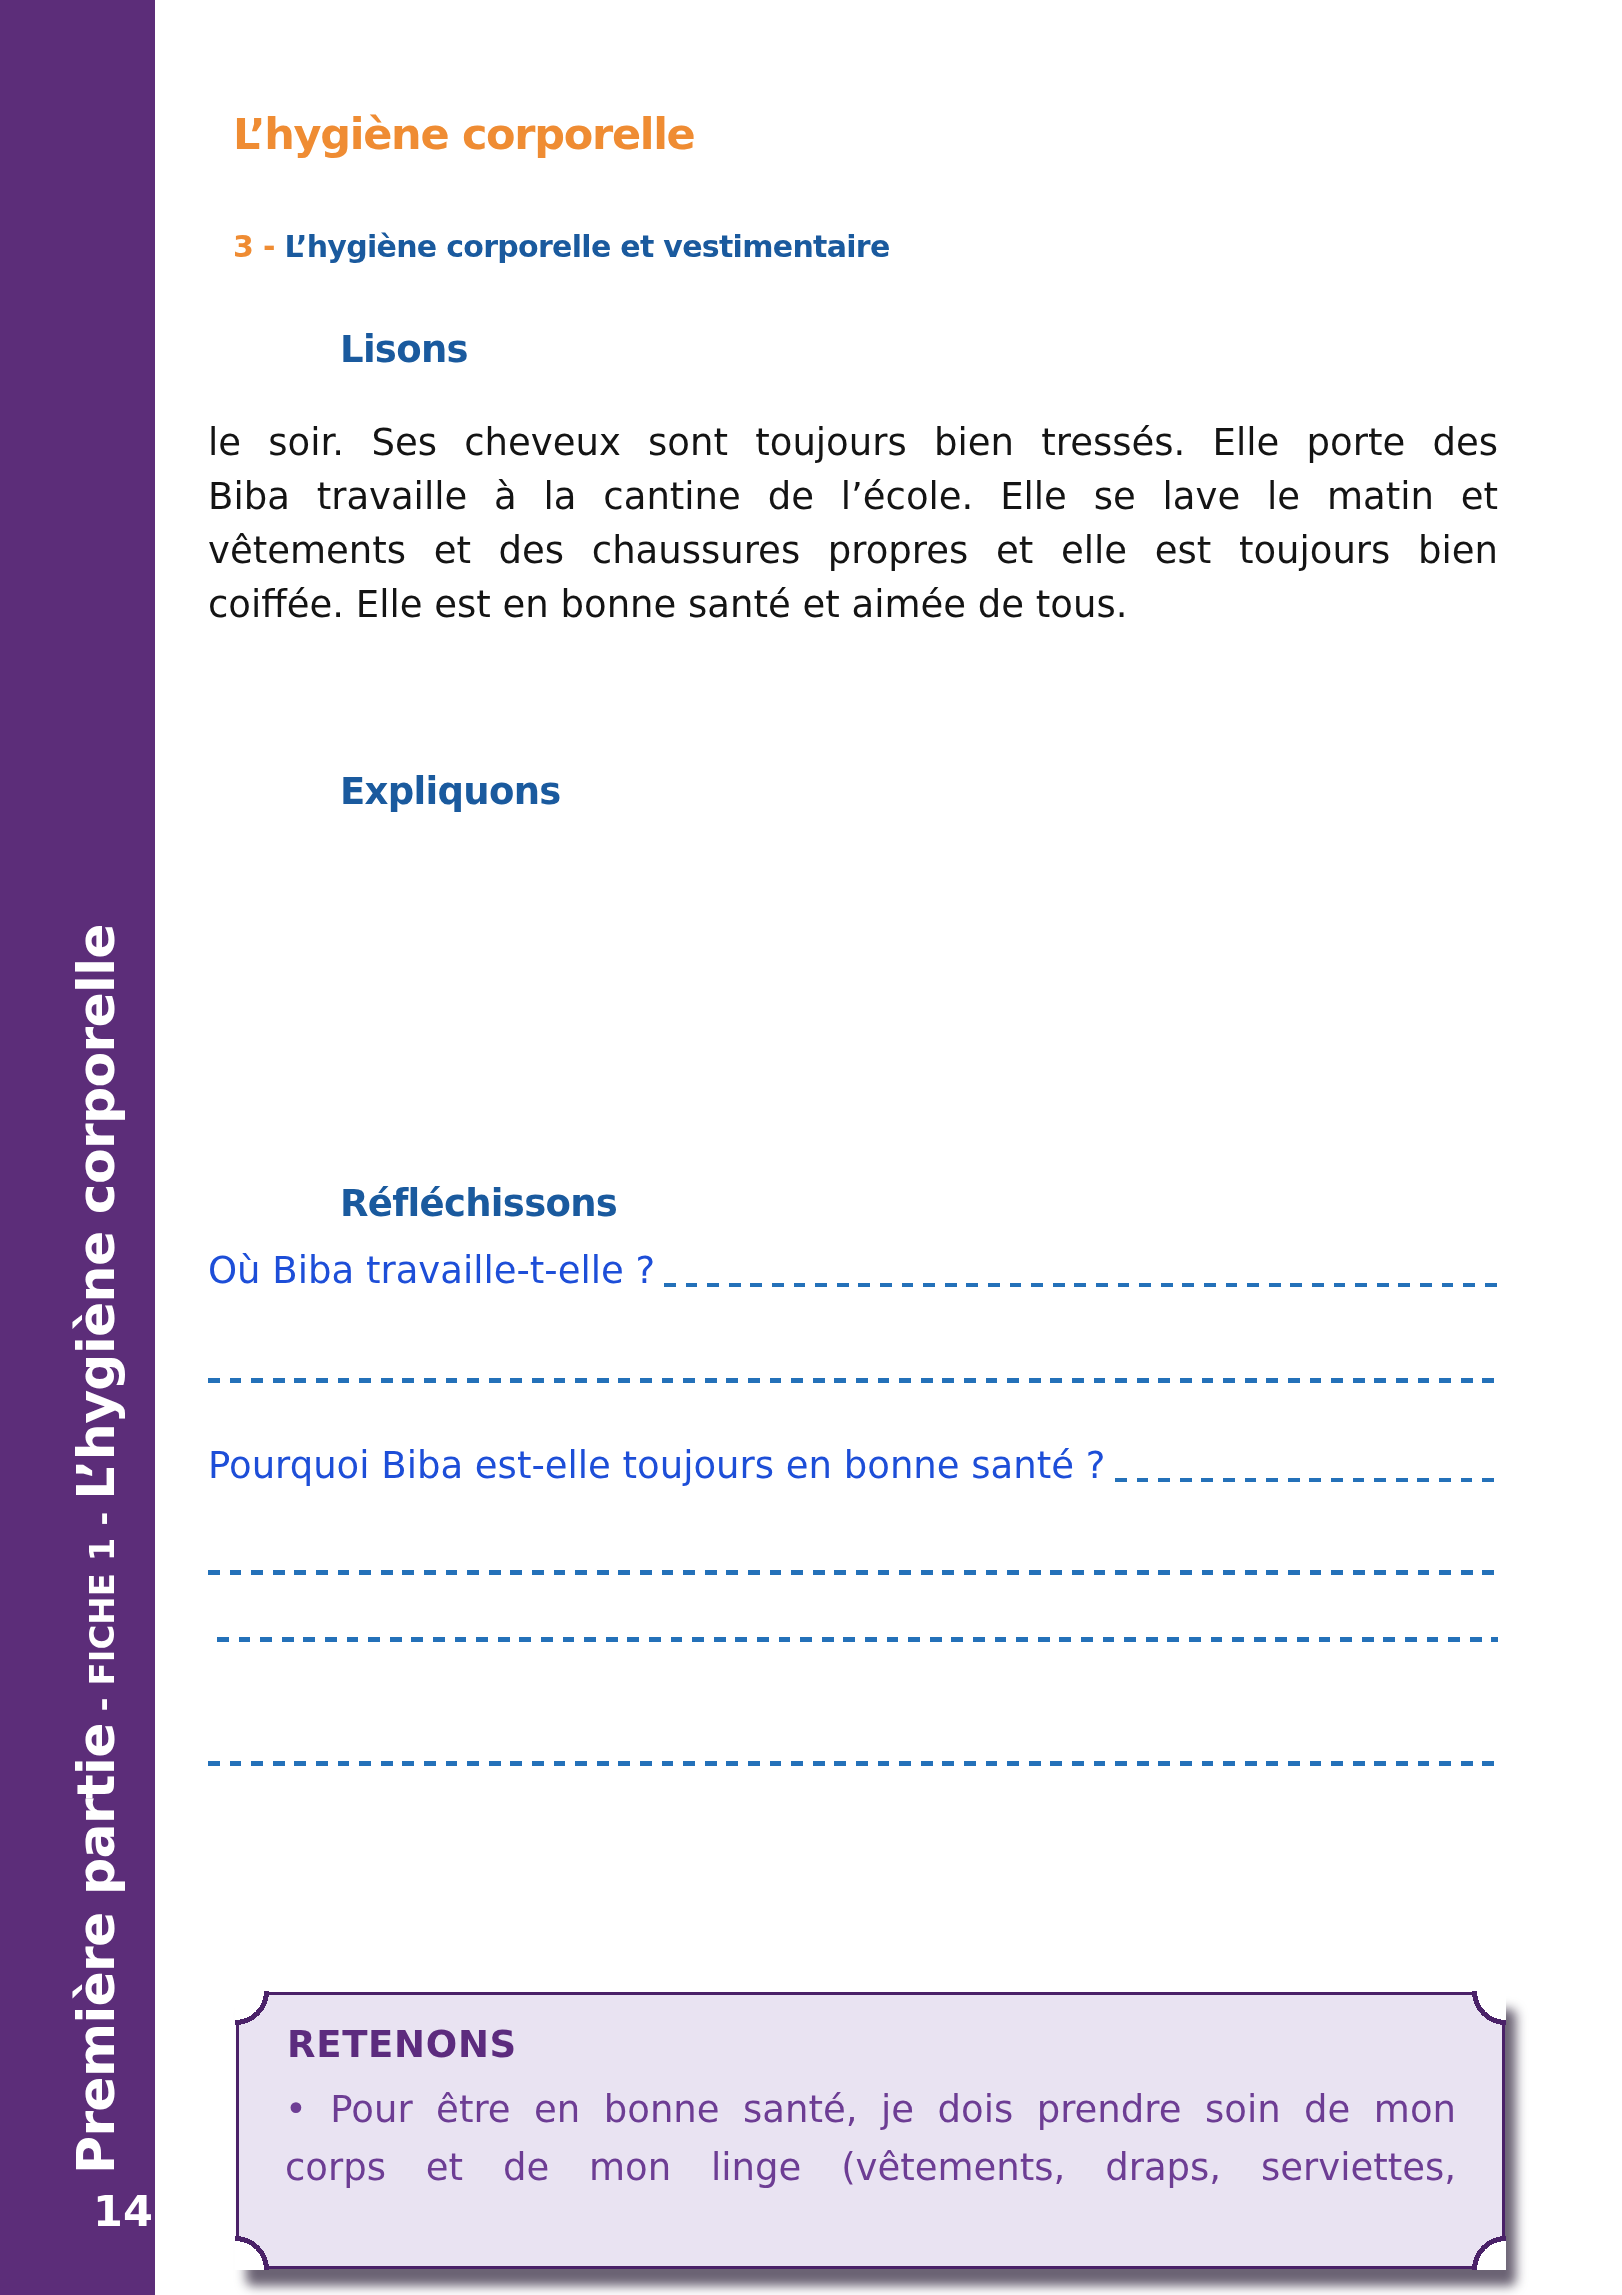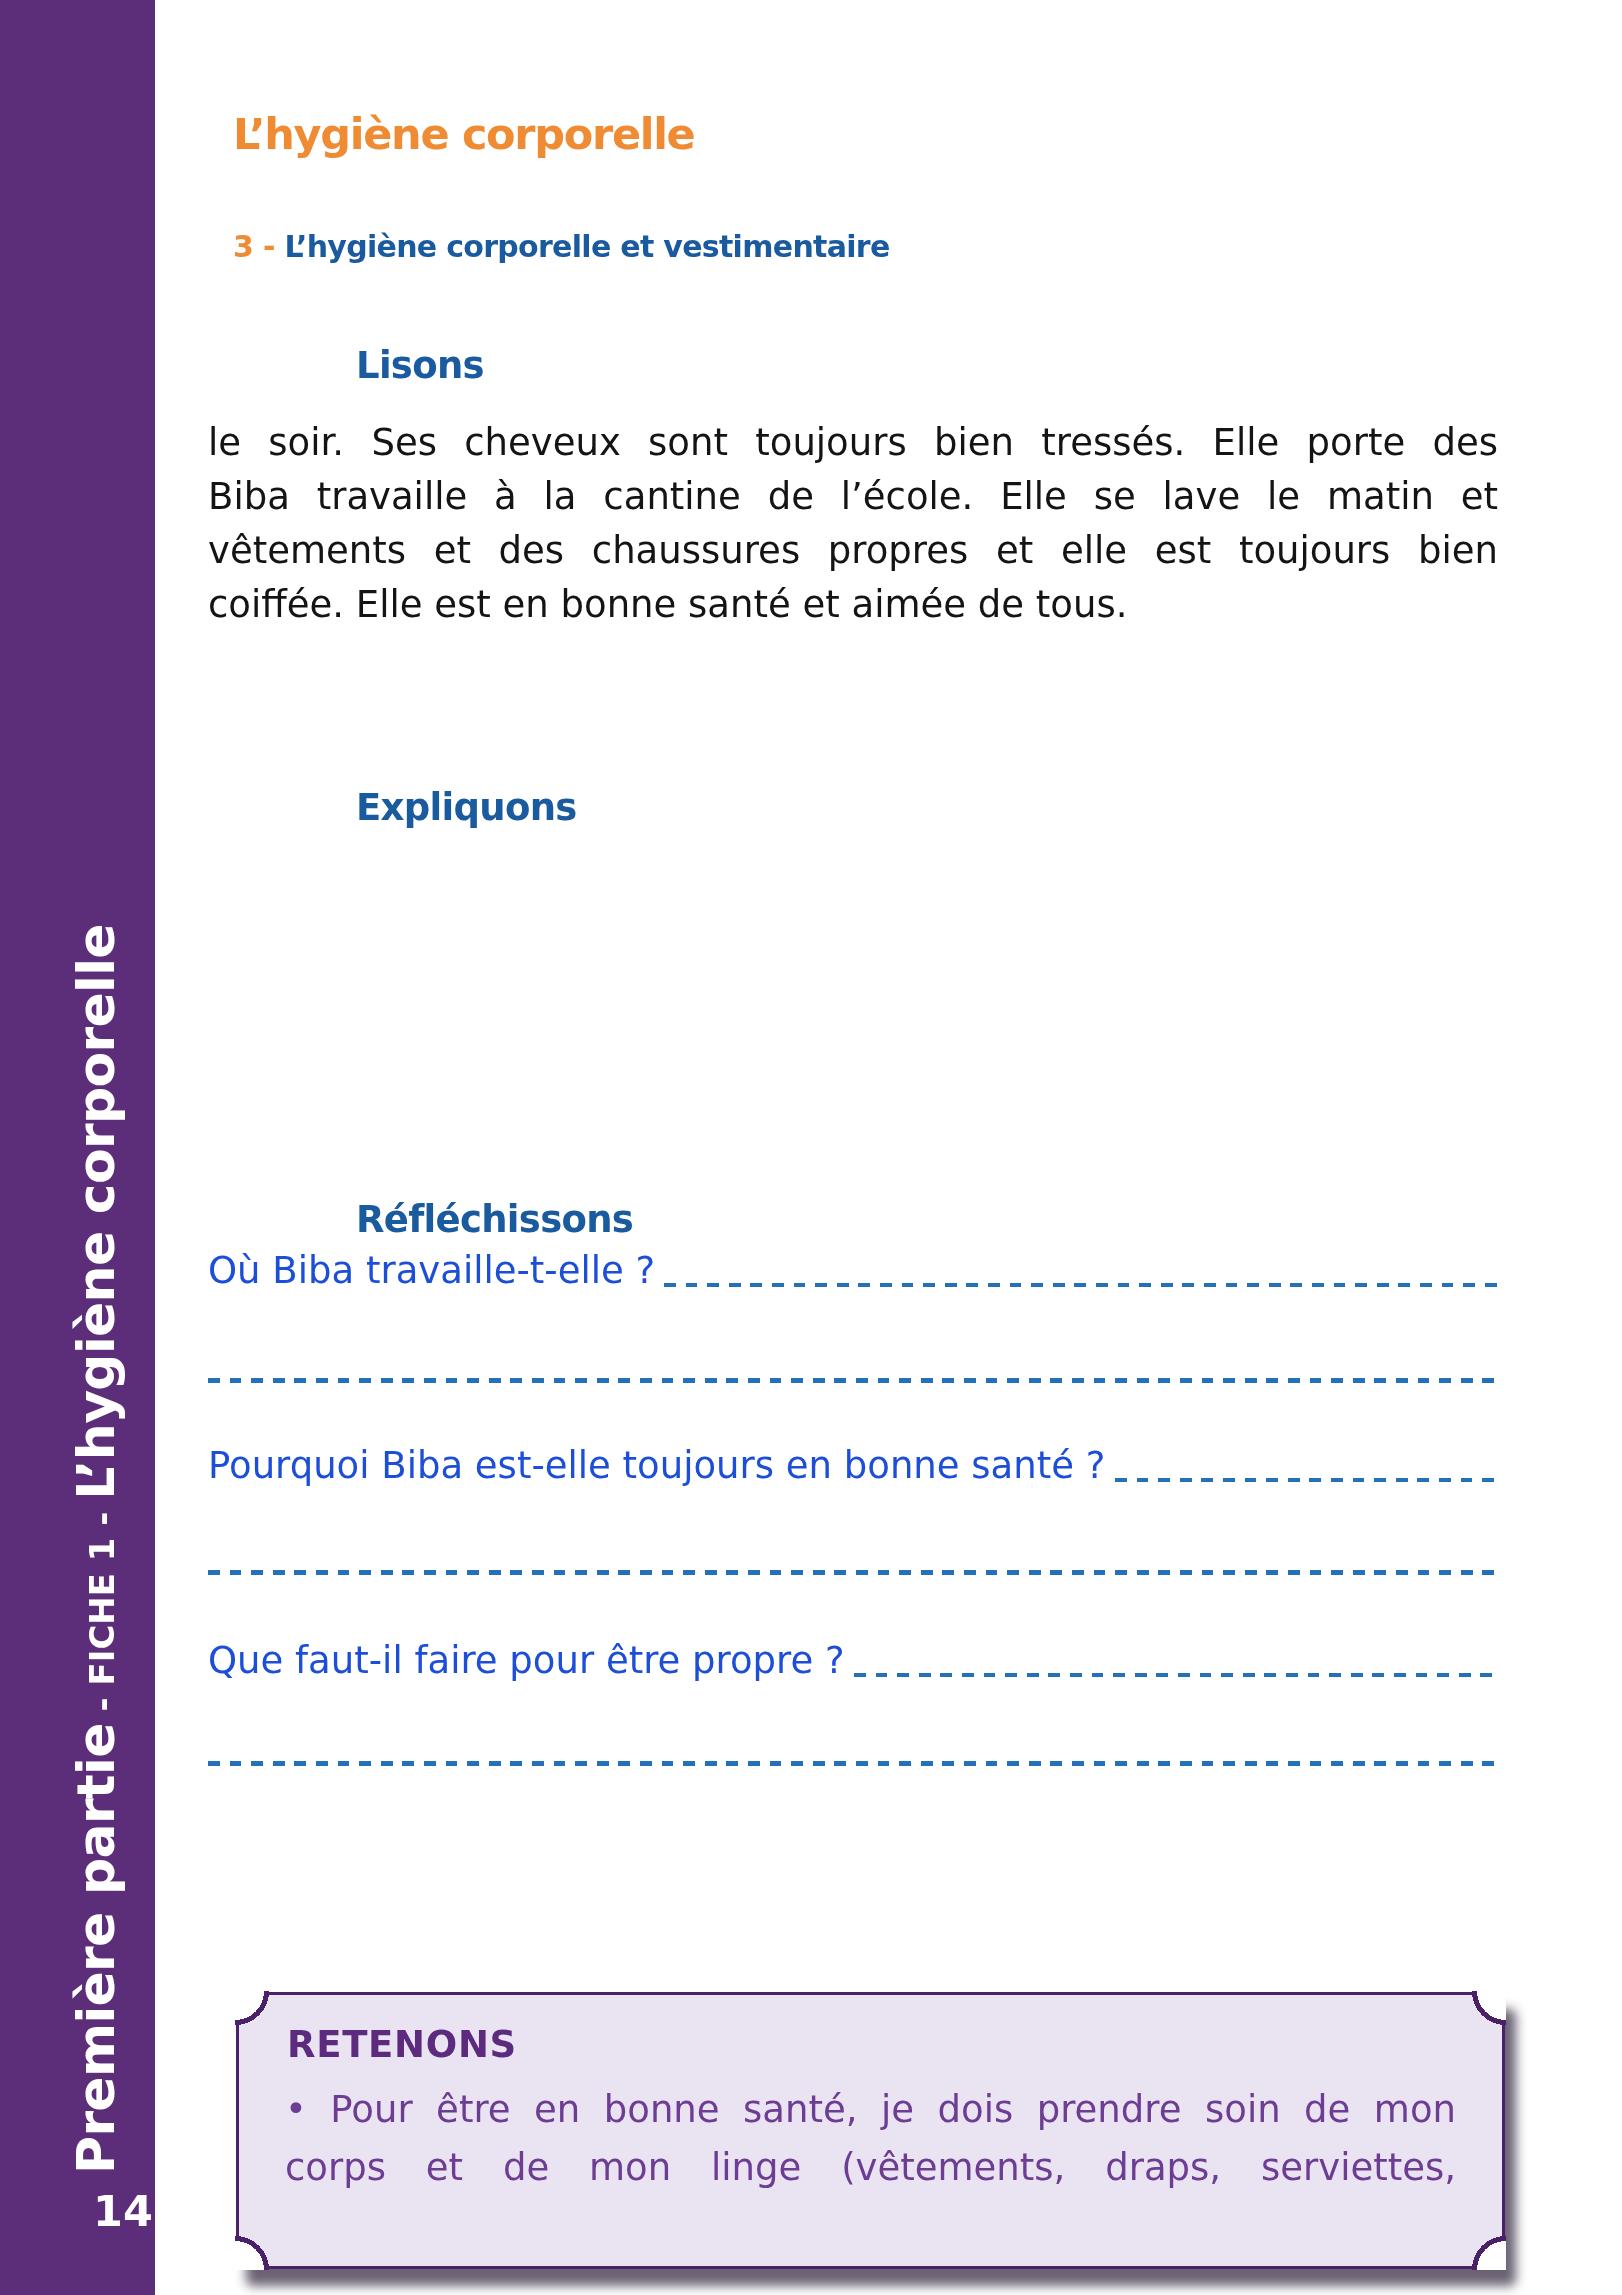--- a/index.html
+++ b/index.html
@@ -16,21 +16,21 @@
   }
   .bt-big{font-size:52px;letter-spacing:-0.7px;}
   .bt-small{font-size:34px;letter-spacing:0;}
   .page-num{position:absolute;left:93px;top:2186px;color:#fff;font-size:43px;font-weight:bold;}
   
   .title{position:absolute;left:233px;top:109px;margin:0;font-size:43px;font-weight:bold;
          color:var(--c-orange,#ef8c33);letter-spacing:-1.3px;}
   .subtitle{position:absolute;left:233px;top:229px;margin:0;font-size:30px;font-weight:bold;letter-spacing:-0.7px;}
   .sub-num,.sub-dash{color:var(--c-orange,#ef8c33);}
   .sub-text{color:var(--c-blue,#1a5a9e);}
-  .sec-head{position:absolute;margin:16px;left:340px;font-size:37px;font-weight:bold;color:var(--c-blue,#1a5a9e);letter-spacing:-0.7px;text-align:center;}
+  .sec-head{position:absolute;margin:0;left:340px;font-size:37px;font-weight:bold;color:var(--c-blue,#1a5a9e);letter-spacing:-0.7px;text-align:center;}
   .h-lisons{top:328px;}
   .h-expliquons{top:770px;}
   .h-reflechissons{top:1182px;}
   
   .body-block{position:absolute;left:208px;width:1290px;color:#141414;font-size:37px;line-height:54px;}
   .para{top:416px;}
   .expl{top:843px;line-height:59px;}
   .jline{text-align:justify;text-align-last:justify;}
   .lead{color:var(--c-orange,#ef8c33);font-weight:bold;}
   
@@ -96,21 +96,20 @@
   </div>
   <div class="dash-line dl1"></div>
 
   <div class="q-row q2">
     <span class="q-text">Pourquoi Biba est-elle toujours en bonne santé ?</span>
     <span class="dash-fill"></span>
   </div>
   <div class="dash-line dl2"></div>
 
   <div class="q-row q3">
-    <span class="q-text">Que faut-il faire pour être propre ?</span>
     <span class="dash-fill"></span>
   </div>
   <div class="dash-line dl3"></div>
 
   <div class="retenons">
     <span class="notch tl"></span>
     <span class="notch tr"></span>
     <span class="notch bl"></span>
     <span class="notch br"></span>
     <div class="ret-title">RETENONS</div>

